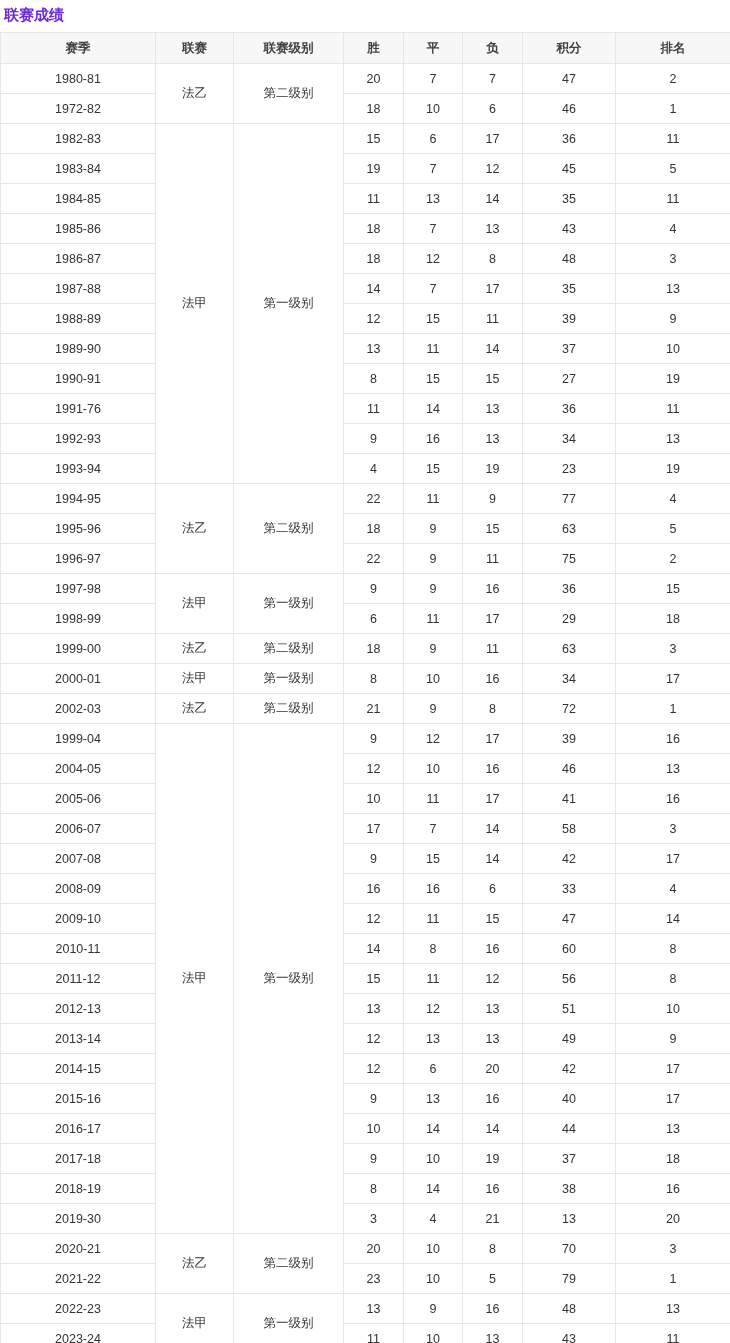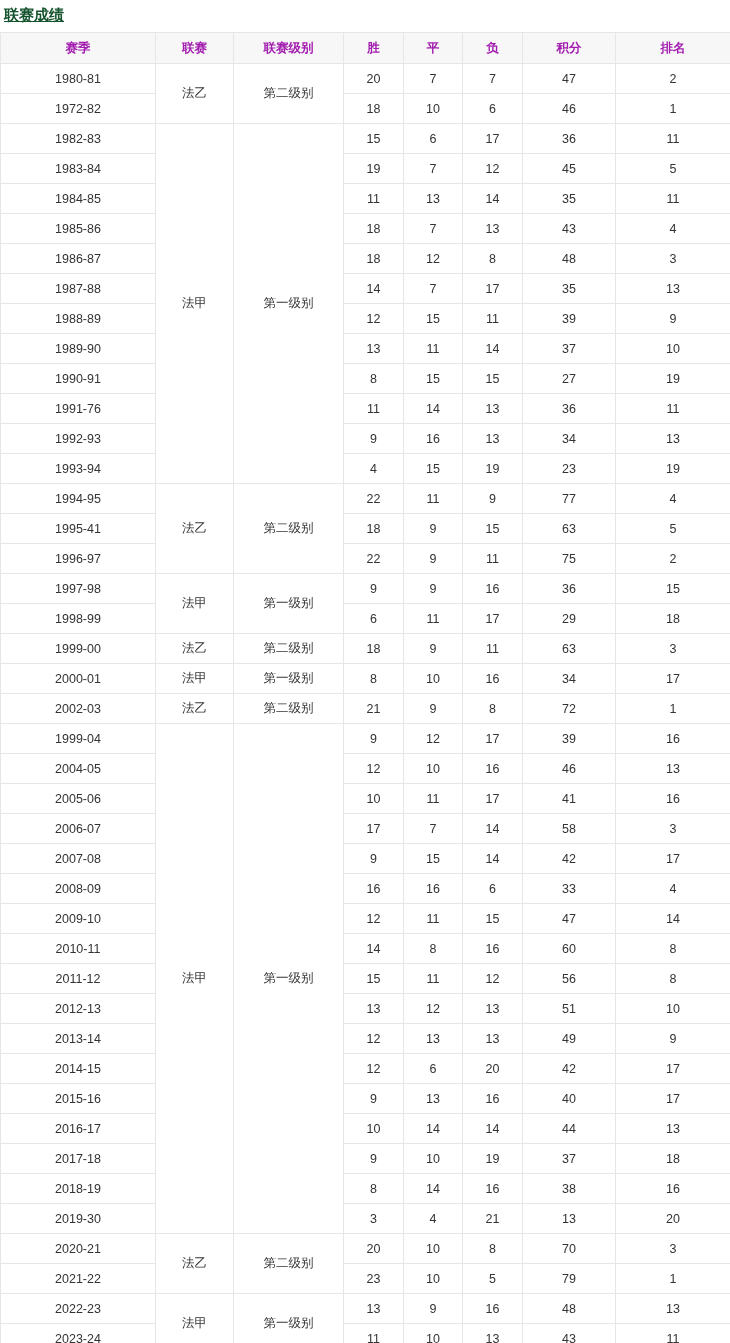--- a/index.html
+++ b/index.html
@@ -14,44 +14,43 @@
     -webkit-font-smoothing: antialiased;
   }
   .page {
     width: 730px;
     box-sizing: border-box;
     padding: 0;
   }
   .section-title {
     font-size: 15px;
     font-weight: bold;
-    color: #14532d;
+    color: #6d28d9;
     padding: 6px 4px 8px 4px;
     line-height: 18px;
-    text-decoration: underline;
   }
   table.stats {
     border-collapse: collapse;
     width: 730px;
     table-layout: fixed;
     font-size: 12.5px;
   }
   table.stats th, table.stats td {
     border: 1px solid #e6e6e6;
     text-align: center;
     vertical-align: middle;
     padding: 0;
     height: 29px;
     color: #333333;
     font-weight: normal;
   }
   table.stats thead th {
     background: #f7f7f7;
     font-weight: bold;
-    color: #a21caf;
+    color: #404040;
     height: 30px;
     font-size: 12.5px;
   }
   col.c-season { width: 155px; }
   col.c-league { width: 78px; }
   col.c-level  { width: 110px; }
   col.c-win    { width: 60px; }
   col.c-draw   { width: 59px; }
   col.c-loss   { width: 60px; }
   col.c-pts    { width: 93px; }
@@ -208,21 +207,21 @@
           <td>1994-95</td>
           <td rowspan="3">法乙</td>
           <td rowspan="3">第二级别</td>
           <td>22</td>
           <td>11</td>
           <td>9</td>
           <td>77</td>
           <td>4</td>
         </tr>
         <tr>
-          <td>1995-41</td>
+          <td>1995-96</td>
           <td>18</td>
           <td>9</td>
           <td>15</td>
           <td>63</td>
           <td>5</td>
         </tr>
         <tr>
           <td>1996-97</td>
           <td>22</td>
           <td>9</td>

